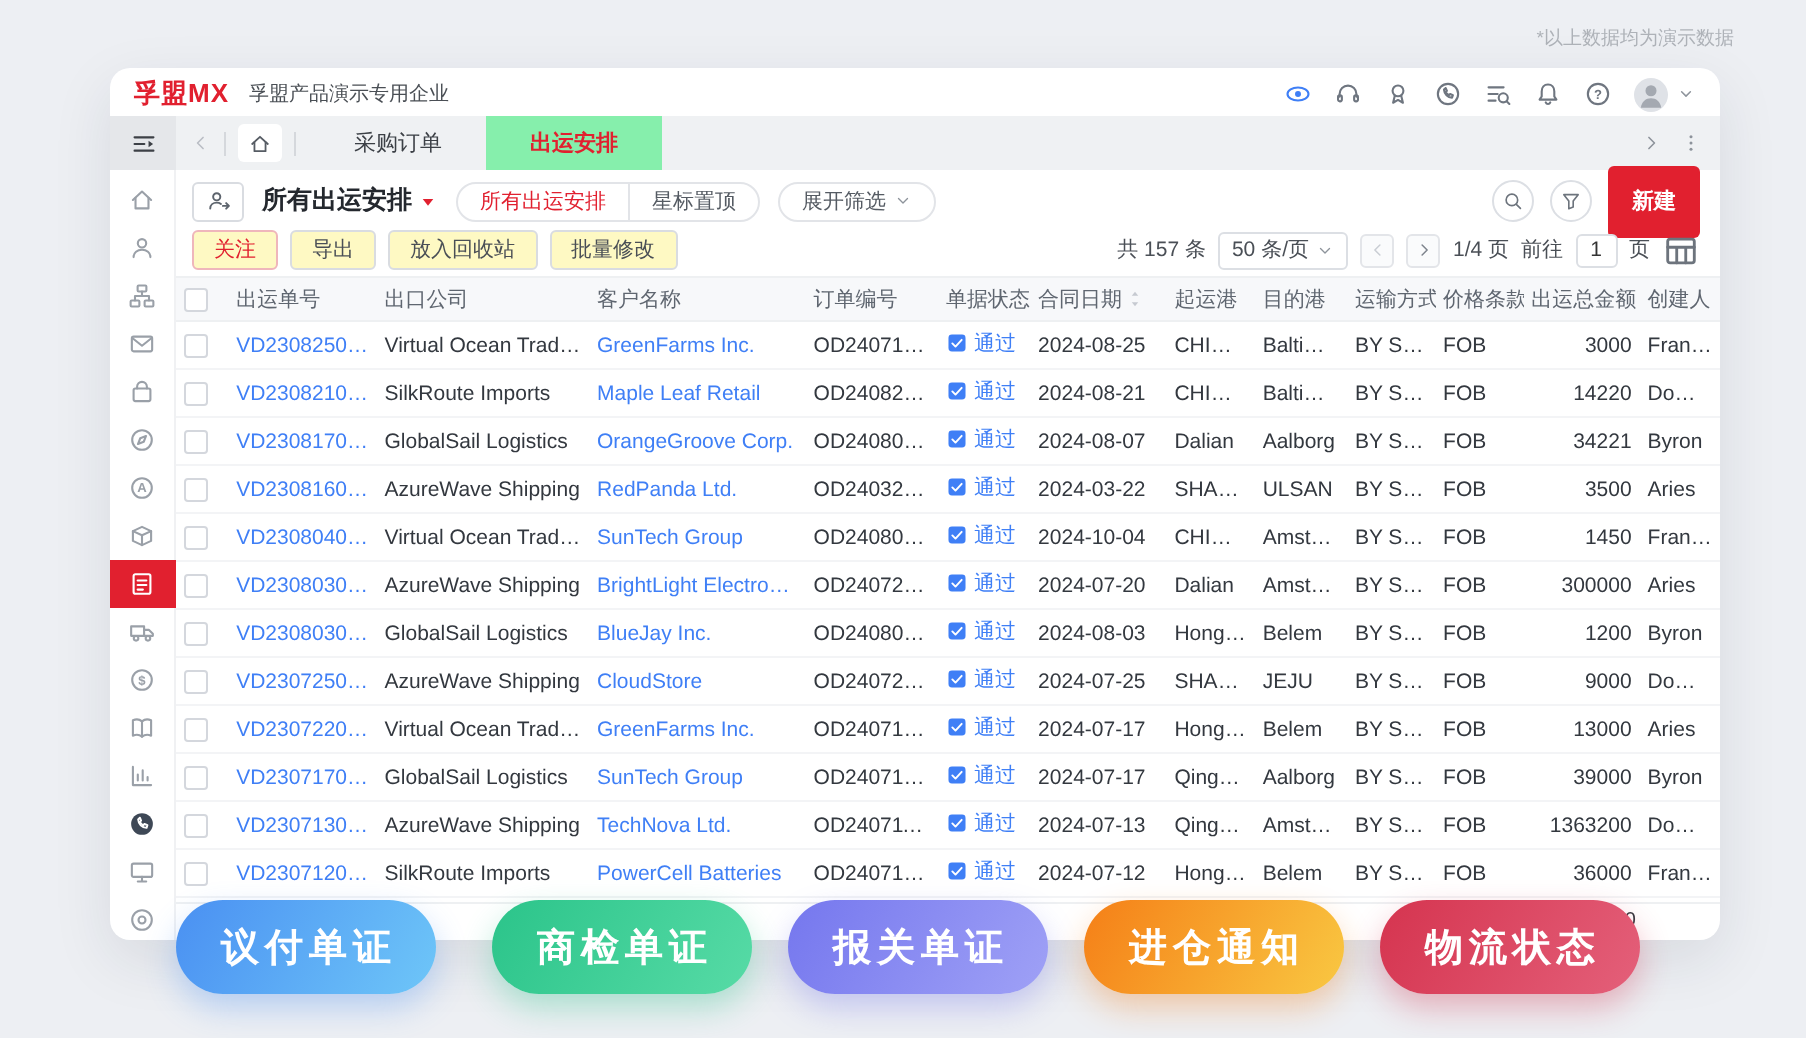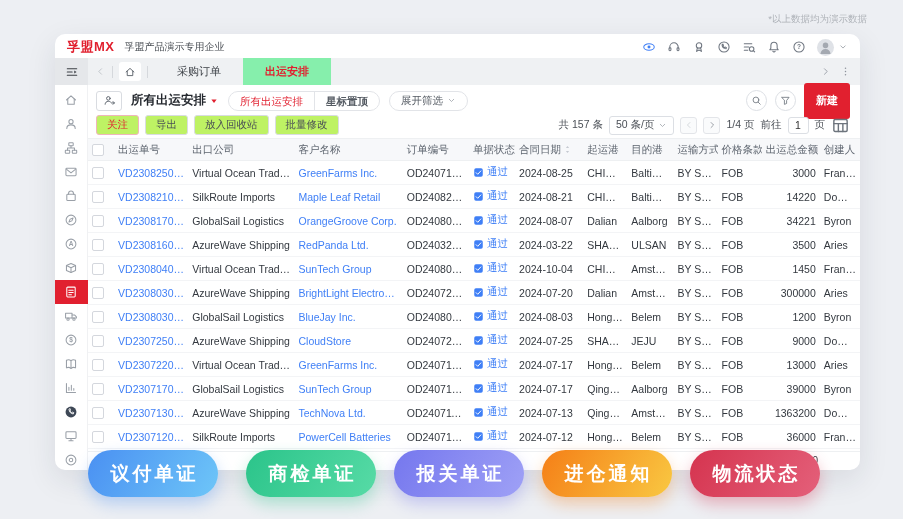--- a/index.html
+++ b/index.html
@@ -52,31 +52,31 @@
 
   
   .filter-row{height:27px;display:flex;align-items:center;gap:9px;padding:4px 10px 0 8px;flex:none;}
   .pbtn{width:26px;height:20px;border:1px solid #d9dce1;border-radius:3px;display:flex;align-items:center;justify-content:center;color:#5d646d;cursor:pointer;}
   .pbtn span{width:13px;height:13px;}
   .view-title{font-size:12.5px;font-weight:bold;color:#24282e;display:flex;align-items:center;gap:3px;cursor:pointer;}
   .caret-red{width:10px;height:10px;color:#e1202f;}
   .seg-pill{height:20px;border:1px solid #e2e4e8;border-radius:10px;display:flex;align-items:center;font-size:10.5px;overflow:hidden;}
   .seg{padding:0 11px;color:#555b63;cursor:pointer;line-height:18px;}
   .seg.active{color:#e1202f;}
-  .seg + .seg{border-left:1px solid #e2e4e8;font-weight:bold;}
+  .seg + .seg{border-left:1px solid #e2e4e8;}
   .expand-pill{height:20px;border:1px solid #e2e4e8;border-radius:10px;padding:0 11px;font-size:10.5px;color:#555b63;display:flex;align-items:center;gap:4px;cursor:pointer;}
   .expand-pill .c{width:9px;height:9px;color:#8d939b;}
   .filter-right{margin-left:auto;display:flex;align-items:center;gap:8px;}
   .circle-btn{width:21px;height:21px;border:1px solid #dcdfe4;border-radius:50%;display:flex;align-items:center;justify-content:center;color:#6d747d;cursor:pointer;}
   .circle-btn span{width:11px;height:11px;}
   .new-btn{height:36px;background:#e1202f;color:#fff;font-size:11px;border-radius:3px;padding:0 12px;display:flex;align-items:center;font-weight:bold;cursor:pointer;border:none;}
 
   
   .action-row{height:26px;display:flex;align-items:center;gap:6px;padding:2px 10px 2px 8px;flex:none;}
-  .abtn{height:20px;border:1px solid #d9dce1;border-radius:3px;background:#bef264;font-size:10.5px;color:#4a4f56;padding:0 10px;display:flex;align-items:center;cursor:pointer;white-space:nowrap;}
+  .abtn{height:20px;border:1px solid #d9dce1;border-radius:3px;background:#fef9c3;font-size:10.5px;color:#4a4f56;padding:0 10px;display:flex;align-items:center;cursor:pointer;white-space:nowrap;}
   .abtn.accent{color:#e1202f;border-color:#efb6bb;}
   .pag{margin-left:auto;display:flex;align-items:center;gap:6px;font-size:10.5px;color:#4a4f56;white-space:nowrap;}
   .psel{height:19px;border:1px solid #dcdfe4;border-radius:3px;padding:0 6px;display:flex;align-items:center;gap:4px;cursor:pointer;}
   .psel .c{width:9px;height:9px;color:#8d939b;}
   .pnav{width:17px;height:17px;border:1px solid #e3e5e9;border-radius:3px;display:flex;align-items:center;justify-content:center;background:#fafbfc;cursor:pointer;}
   .pnav span{width:10px;height:10px;}
   .pnav.prev{color:#c9cdd3;}
   .pnav.next{color:#7d838c;}
   .goto-input{width:21px;height:17px;border:1px solid #dcdfe4;border-radius:3px;text-align:center;font-size:10.5px;color:#333;font-family:inherit;}
   .grid-btn{width:19px;height:19px;color:#6d747d;cursor:pointer;}

